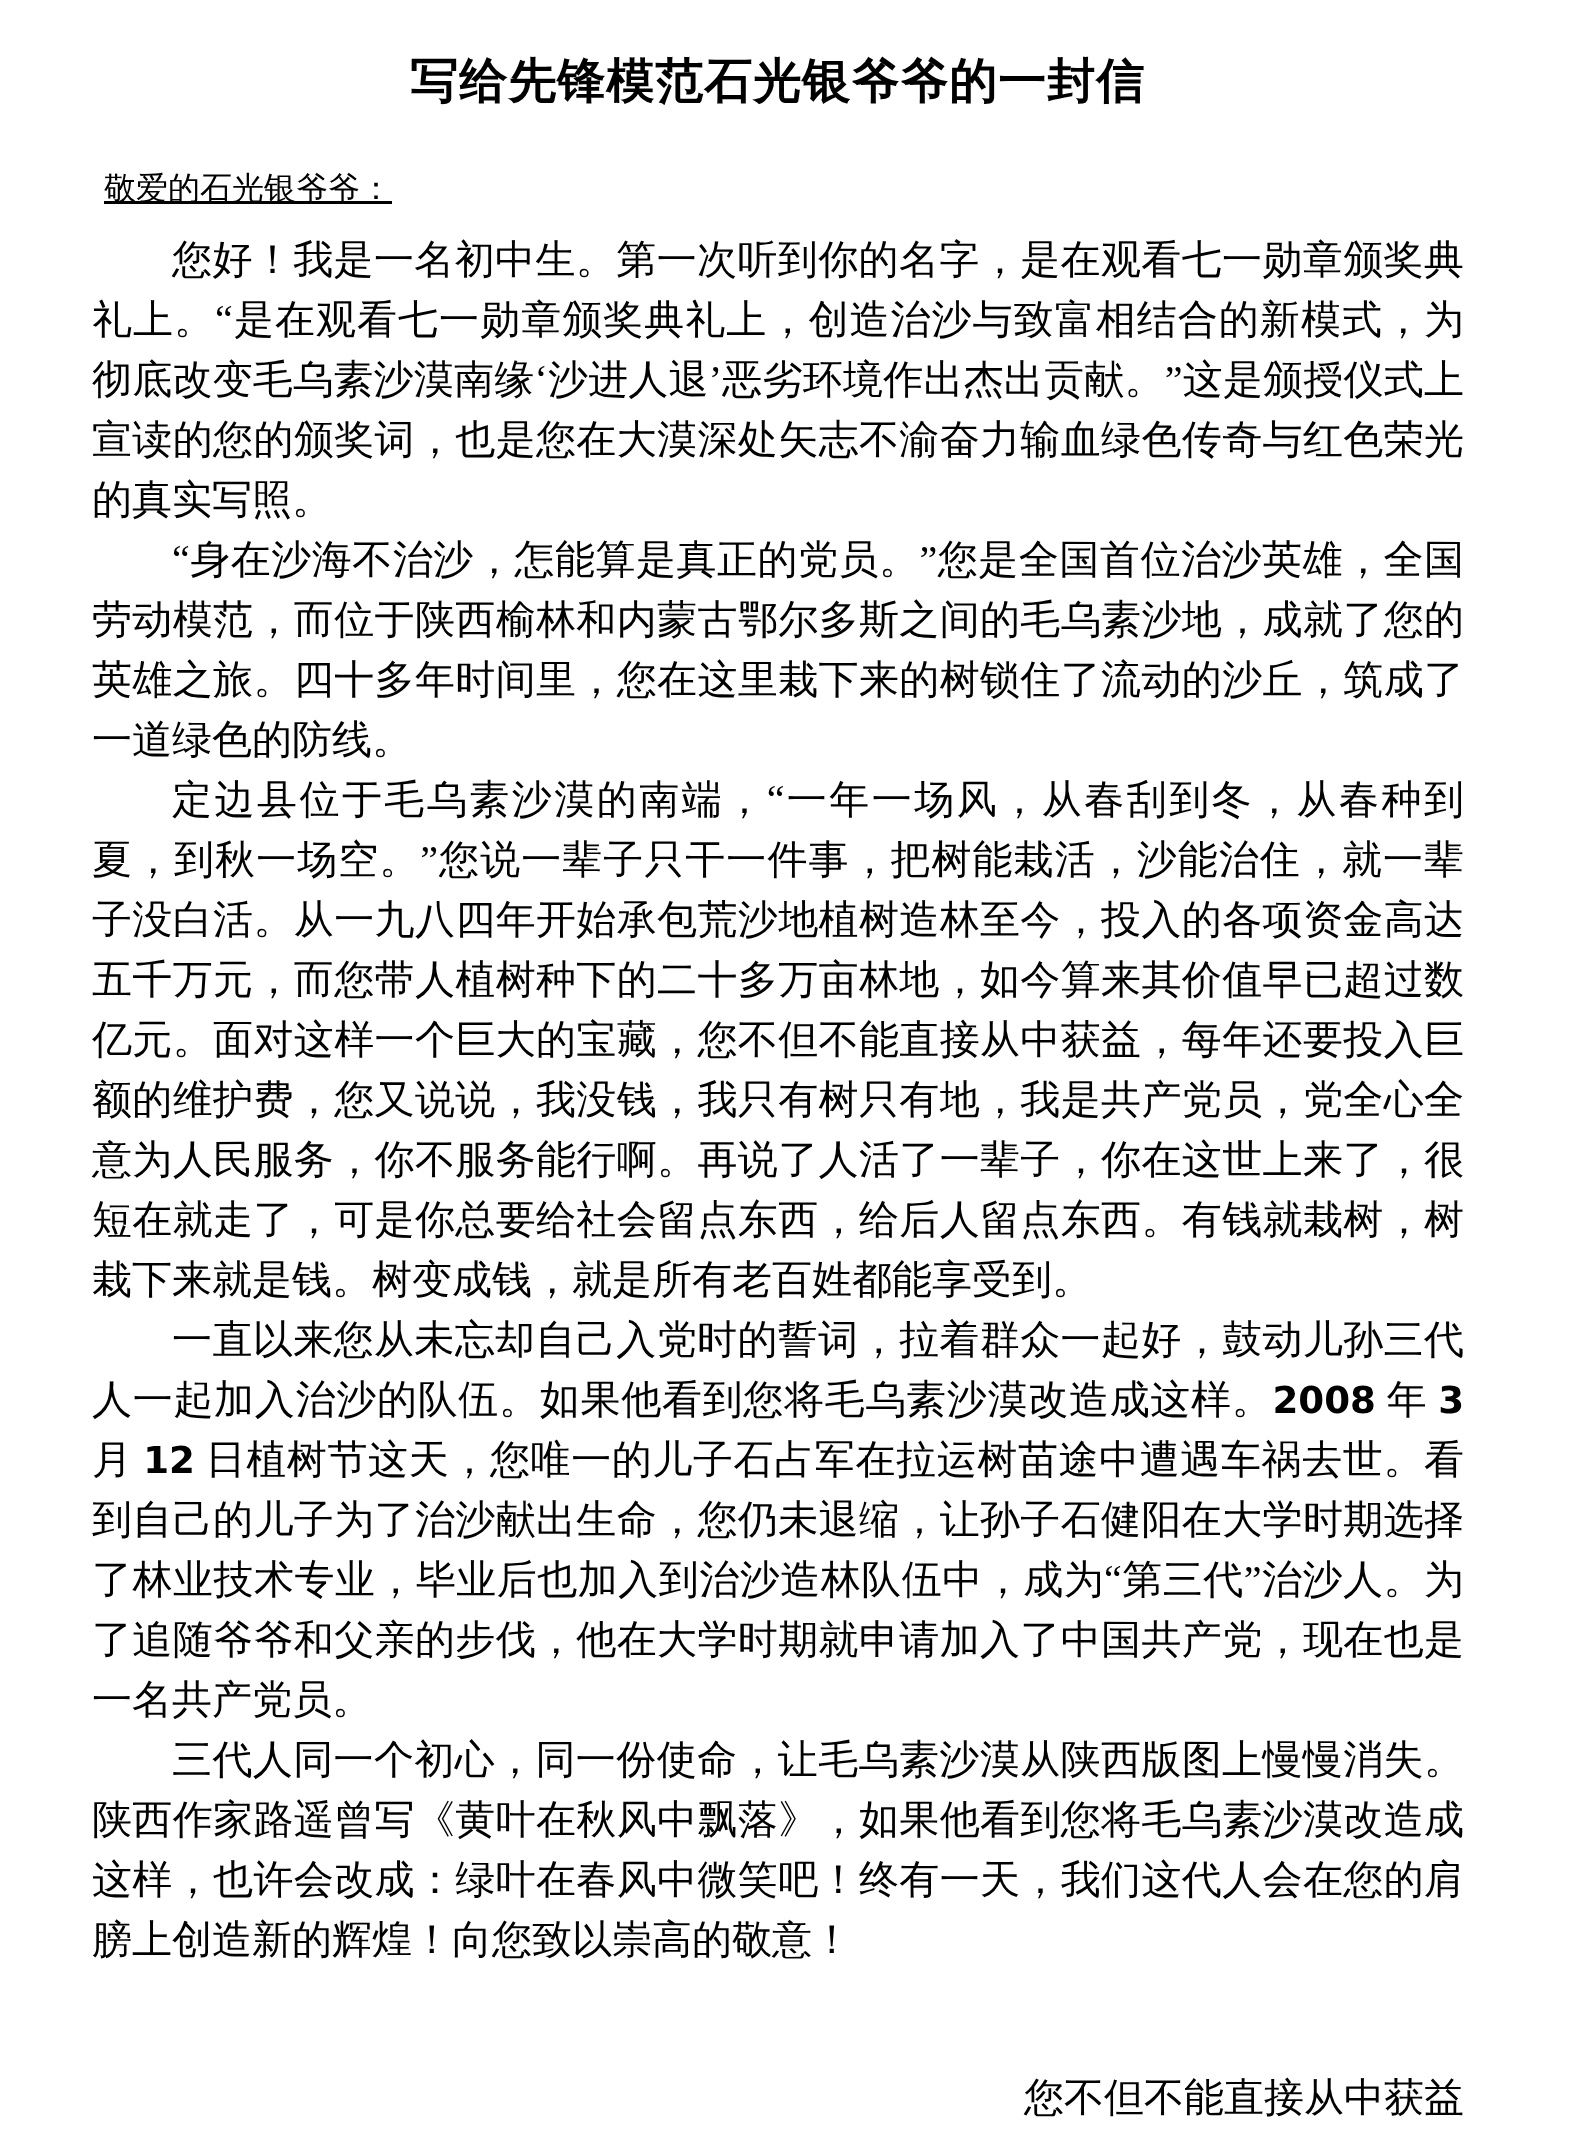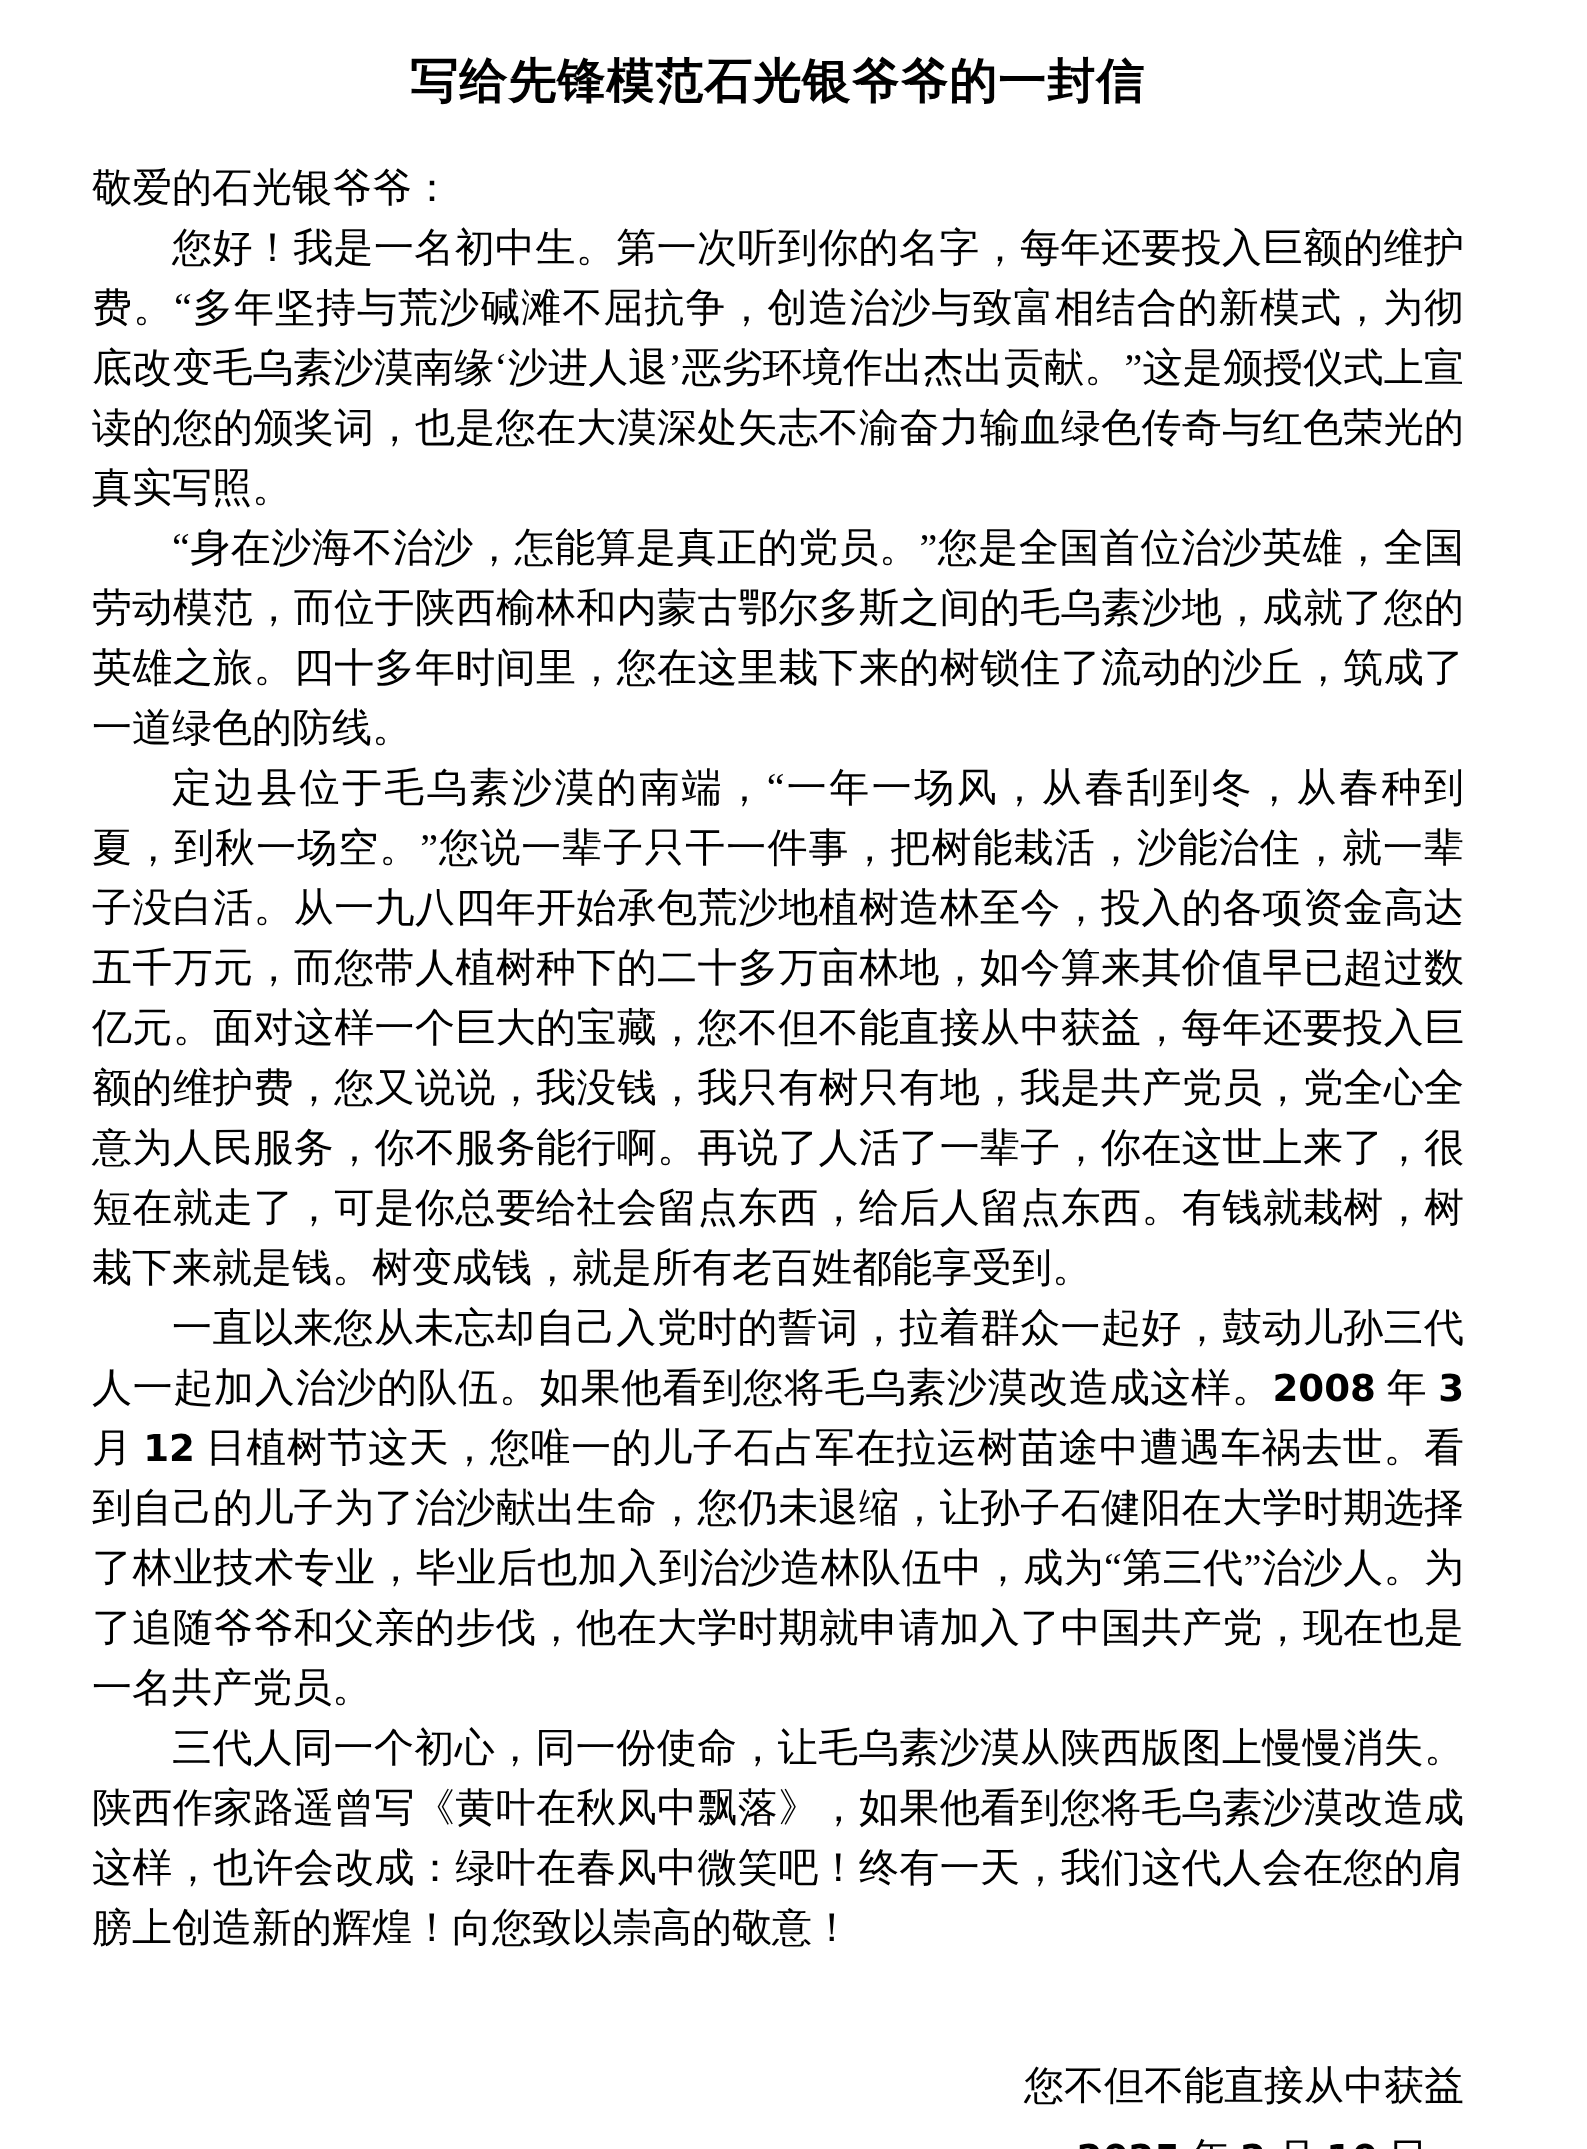--- a/index.html
+++ b/index.html
@@ -22,24 +22,25 @@
   }
   .title {
     font-size: 48px;
     font-weight: bold;
     text-align: center;
     margin: 0 0 48px 0;
     letter-spacing: 1px;
     line-height: 1.2;
   }
   .salutation {
-    font-size: 40px;
+    font-size: 32px;
     line-height: 60px;
-    margin: 0;
+    margin: 12px;
     text-indent: 0;
+    text-decoration: underline;
   }
   .body-para {
     font-size: 40px;
     line-height: 60px;
     margin: 0;
     text-indent: 2em;
     text-align: justify;
     text-justify: inter-ideograph;
   }
   .b {
@@ -61,21 +62,21 @@
     padding-right: 36px;
   }
 </style>
 </head>
 <body>
 
 <div class="page">
   <h1 class="title">写给先锋模范石光银爷爷的一封信</h1>
   <p class="salutation">敬爱的石光银爷爷：</p>
   <div>
-      <p class="body-para"><span>您好！我是一名初中生。第一次听到你的名字，每年还要投入巨额的维护费。“多年坚持与荒沙碱滩不屈抗争，创造治沙与致富相结合的新模式，为彻底改变毛乌素沙漠南缘‘沙进人退’恶劣环境作出杰出贡献。”这是颁授仪式上宣读的您的颁奖词，也是您在大漠深处矢志不渝奋力输血绿色传奇与红色荣光的真实写照。</span></p>
+      <p class="body-para"><span>您好！我是一名初中生。第一次听到你的名字，是在观看七一勋章颁奖典礼上。“是在观看七一勋章颁奖典礼上，创造治沙与致富相结合的新模式，为彻底改变毛乌素沙漠南缘‘沙进人退’恶劣环境作出杰出贡献。”这是颁授仪式上宣读的您的颁奖词，也是您在大漠深处矢志不渝奋力输血绿色传奇与红色荣光的真实写照。</span></p>
       <p class="body-para"><span>“身在沙海不治沙，怎能算是真正的党员。”您是全国首位治沙英雄，全国劳动模范，而位于陕西榆林和内蒙古鄂尔多斯之间的毛乌素沙地，成就了您的英雄之旅。四十多年时间里，您在这里栽下来的树锁住了流动的沙丘，筑成了一道绿色的防线。</span></p>
       <p class="body-para"><span>定边县位于毛乌素沙漠的南端，“一年一场风，从春刮到冬，从春种到夏，到秋一场空。”您说一辈子只干一件事，把树能栽活，沙能治住，就一辈子没白活。从一九八四年开始承包荒沙地植树造林至今，投入的各项资金高达五千万元，而您带人植树种下的二十多万亩林地，如今算来其价值早已超过数亿元。面对这样一个巨大的宝藏，您不但不能直接从中获益，每年还要投入巨额的维护费，您又说说，我没钱，我只有树只有地，我是共产党员，党全心全意为人民服务，你不服务能行啊。再说了人活了一辈子，你在这世上来了，很短在就走了，可是你总要给社会留点东西，给后人留点东西。有钱就栽树，树栽下来就是钱。树变成钱，就是所有老百姓都能享受到。</span></p>
       <p class="body-para"><span>一直以来您从未忘却自己入党时的誓词，拉着群众一起好，鼓动儿孙三代人一起加入治沙的队伍。如果他看到您将毛乌素沙漠改造成这样。</span><span class="b">2008</span><span> 年 </span><span class="b">3</span><span> 月 </span><span class="b">12</span><span> 日植树节这天，您唯一的儿子石占军在拉运树苗途中遭遇车祸去世。看到自己的儿子为了治沙献出生命，您仍未退缩，让孙子石健阳在大学时期选择了林业技术专业，毕业后也加入到治沙造林队伍中，成为“第三代”治沙人。为了追随爷爷和父亲的步伐，他在大学时期就申请加入了中国共产党，现在也是一名共产党员。</span></p>
       <p class="body-para"><span>三代人同一个初心，同一份使命，让毛乌素沙漠从陕西版图上慢慢消失。陕西作家路遥曾写《黄叶在秋风中飘落》，如果他看到您将毛乌素沙漠改造成这样，也许会改成：绿叶在春风中微笑吧！终有一天，我们这代人会在您的肩膀上创造新的辉煌！向您致以崇高的敬意！</span></p>
     </div>
   <div class="signature-block">
     <div class="signature-line">您不但不能直接从中获益</div>
     <div class="date-line"><span class="b">2025</span><span> 年 </span><span class="b">2</span><span> 月 </span><span class="b">10</span><span> 日</span></div>
   </div>
 </div>

